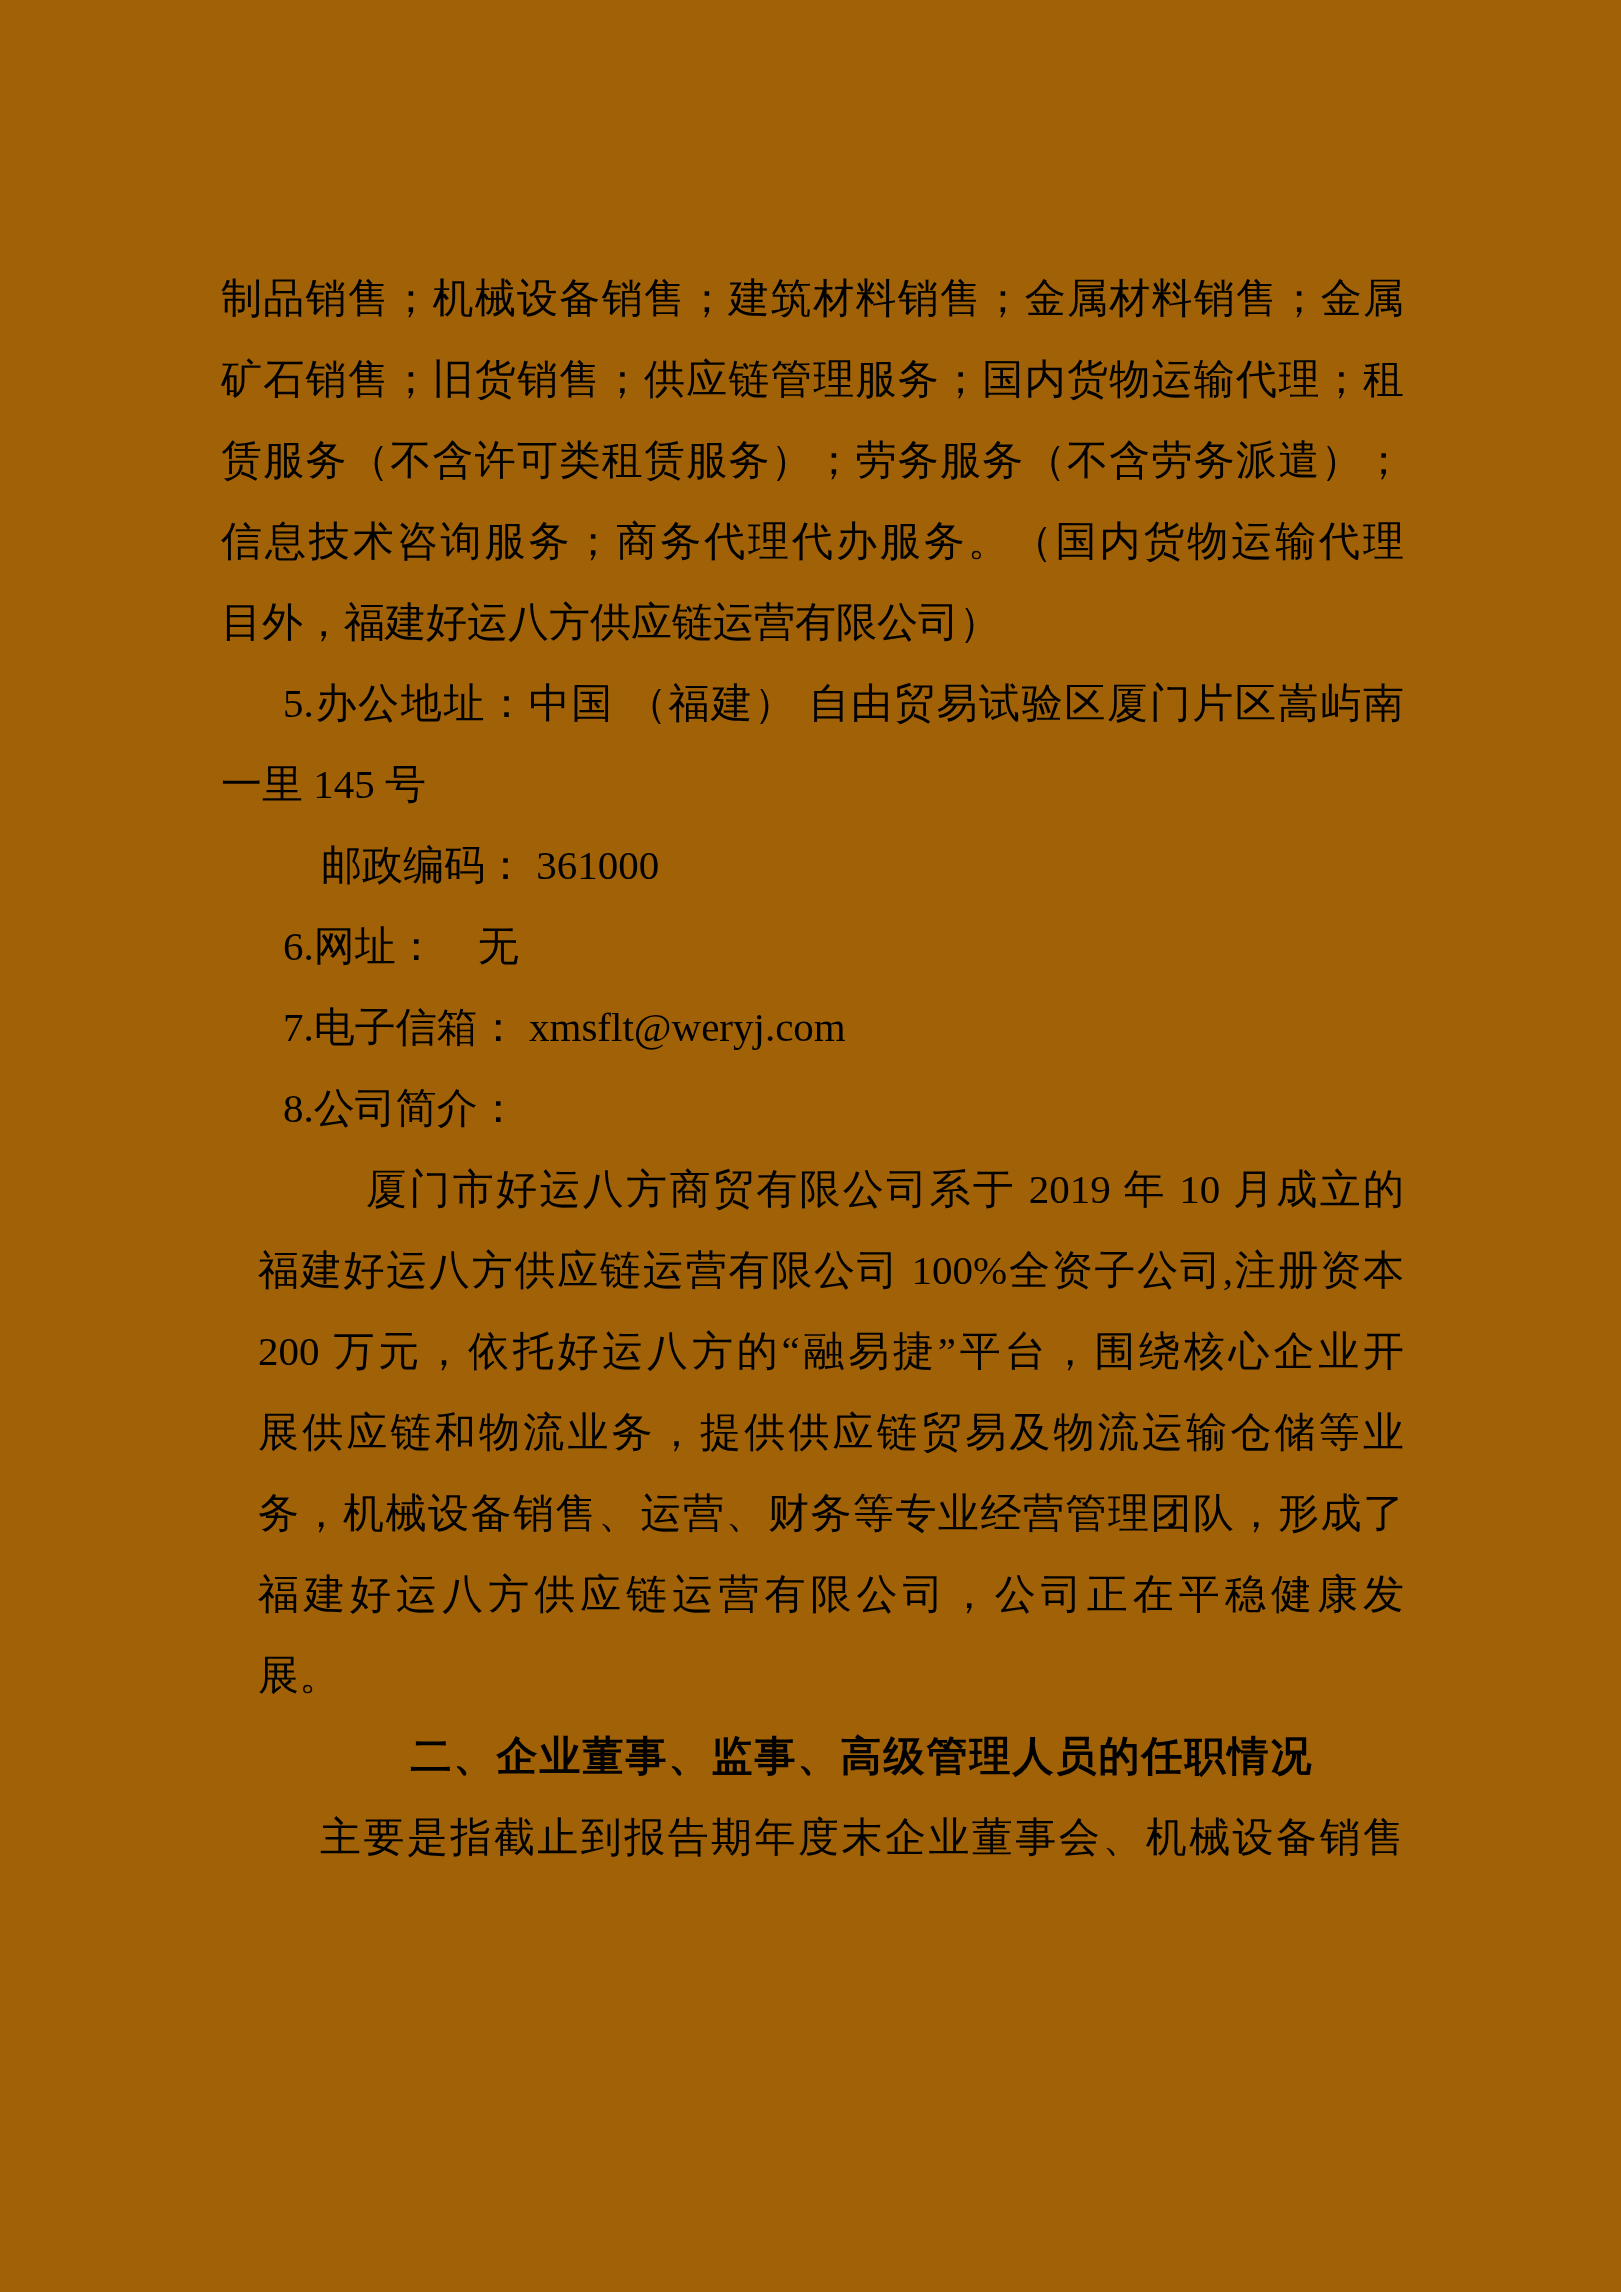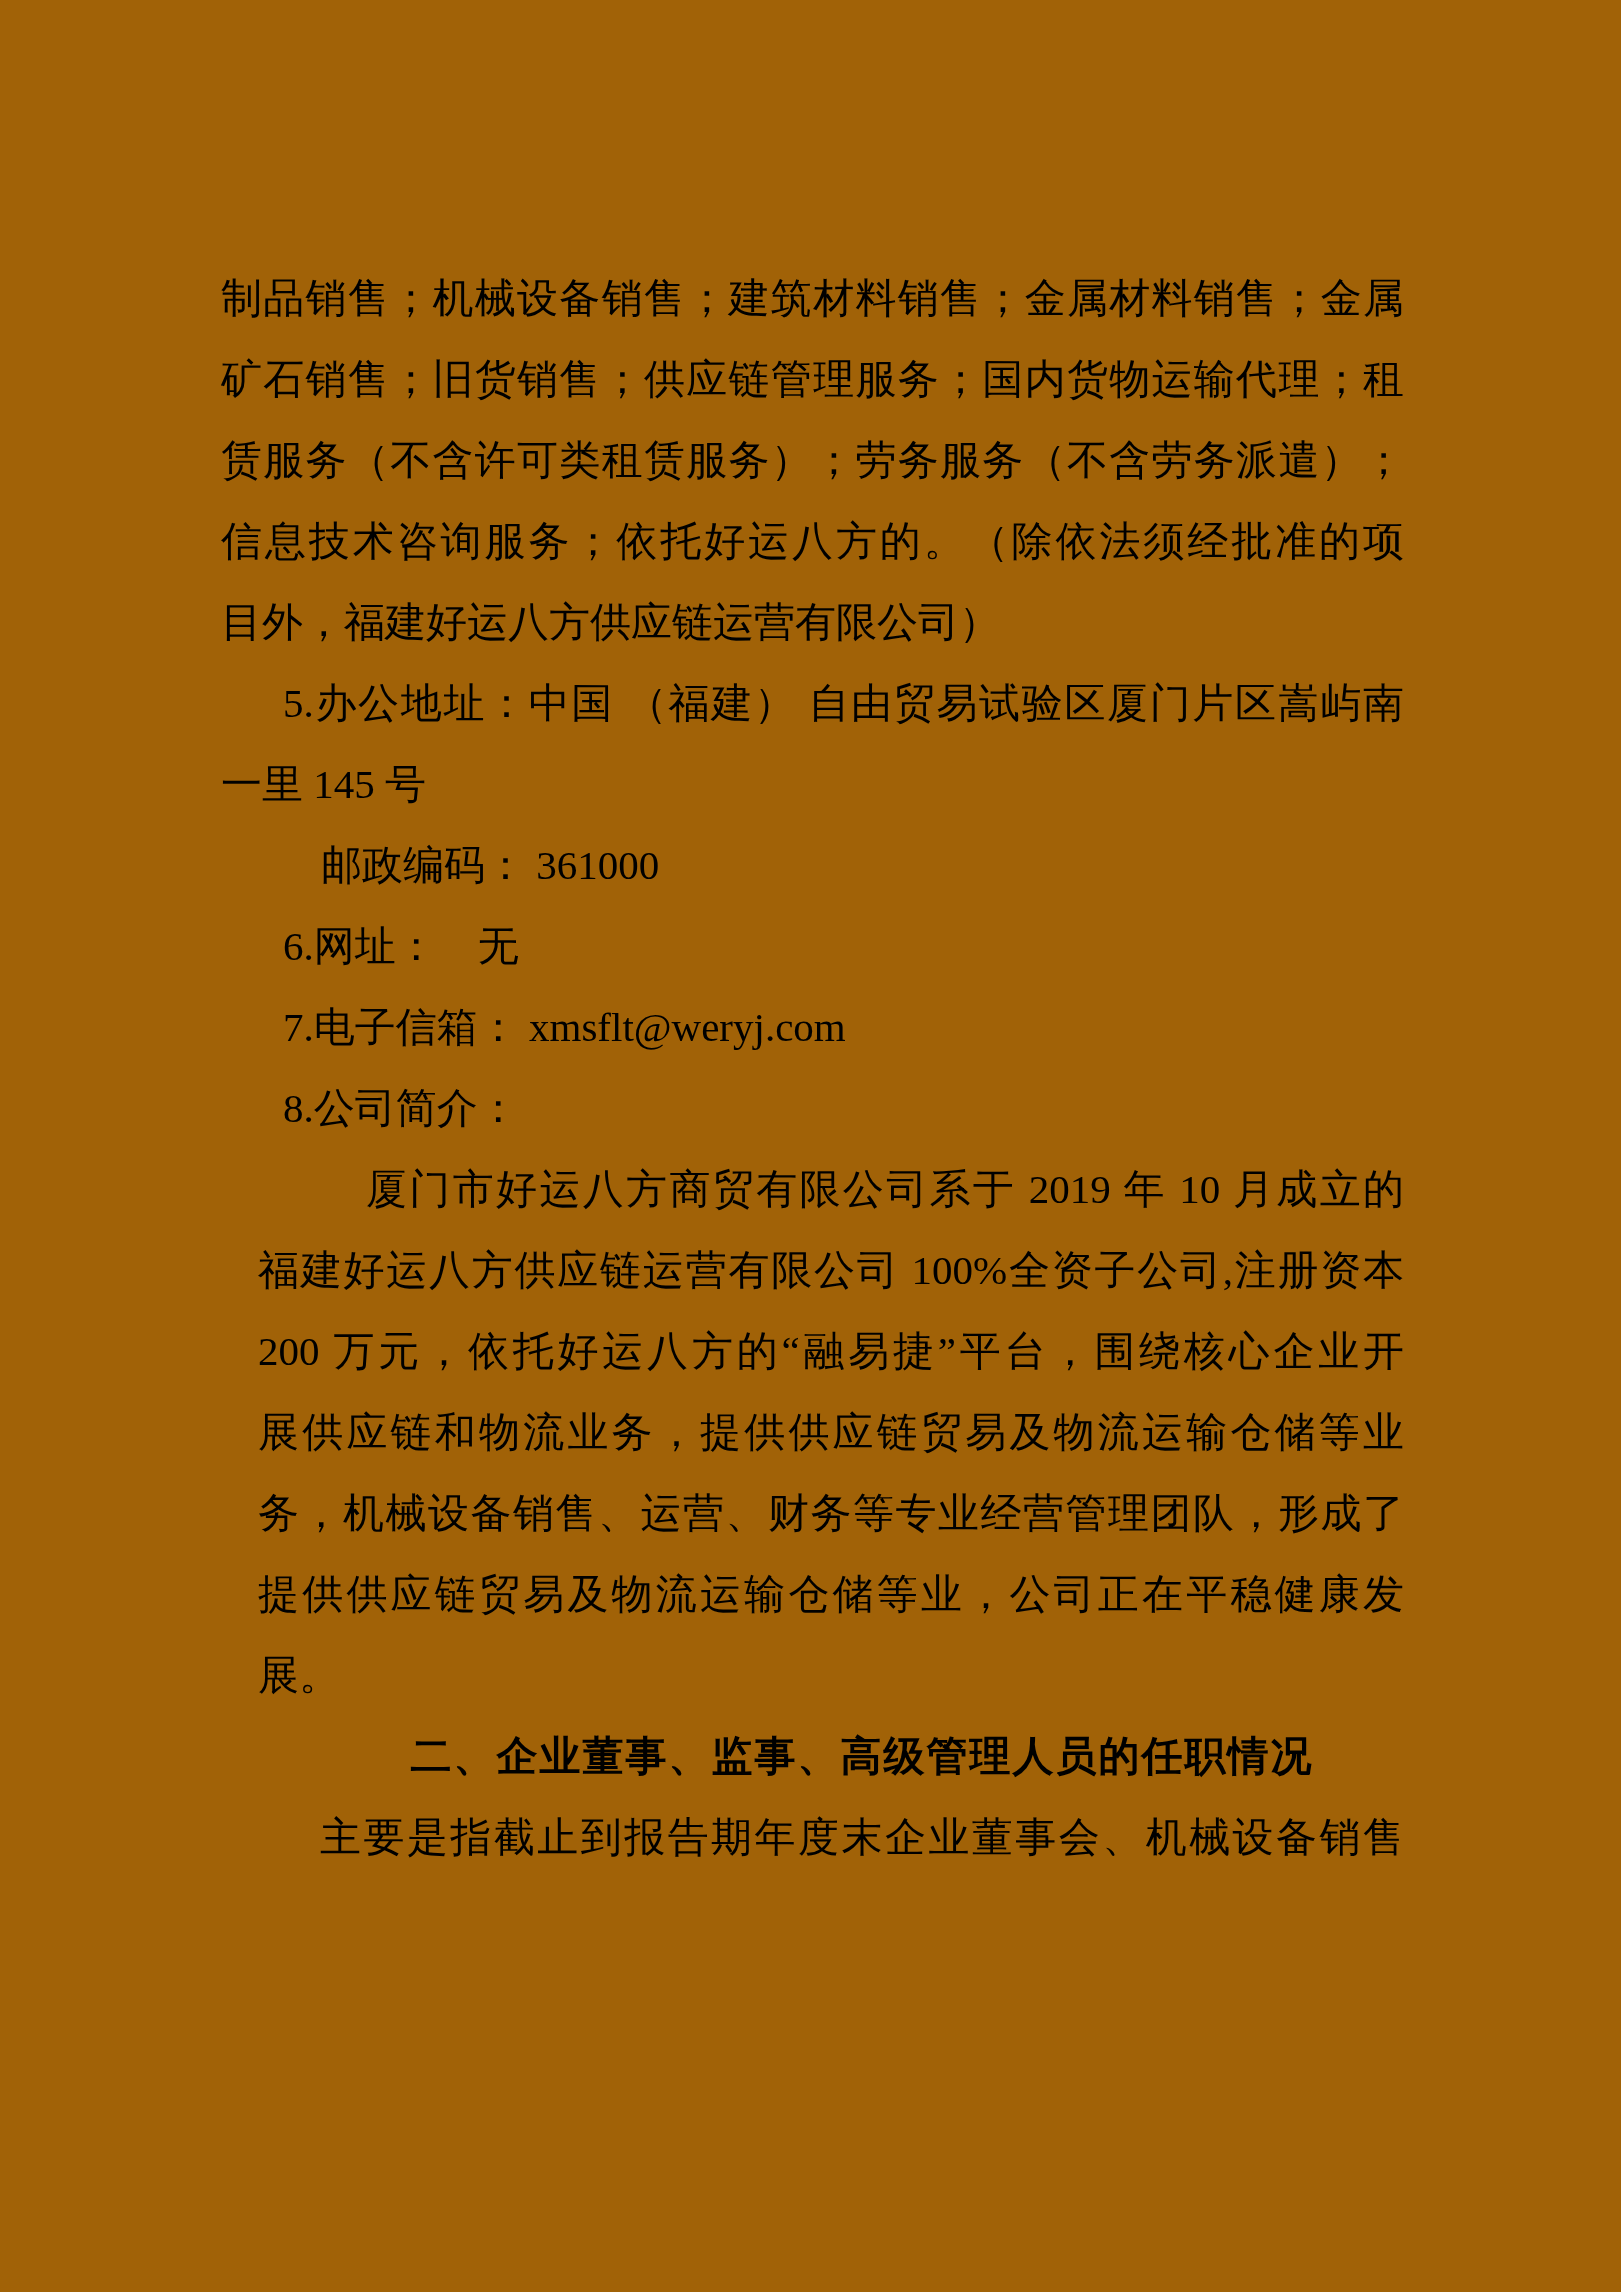--- a/index.html
+++ b/index.html
@@ -42,32 +42,32 @@
   }
 </style>
 </head>
 <body>
 
 <div class="page">
   <div class="doc-body" id="doc-body">
       <div class="line justify" style="padding-left: 0px;">制品销售；机械设备销售；建筑材料销售；金属材料销售；金属</div>
       <div class="line justify" style="padding-left: 0px;">矿石销售；旧货销售；供应链管理服务；国内货物运输代理；租</div>
       <div class="line justify" style="padding-left: 0px;">赁服务（不含许可类租赁服务）；劳务服务（不含劳务派遣）；</div>
-      <div class="line justify" style="padding-left: 0px;">信息技术咨询服务；依托好运八方的。（除依法须经批准的项</div>
+      <div class="line justify" style="padding-left: 0px;">信息技术咨询服务；商务代理代办服务。（国内货物运输代理</div>
       <div class="line" style="padding-left: 0px;">目外，福建好运八方供应链运营有限公司）</div>
       <div class="line justify" style="padding-left: 62px;">5.办公地址：中国 （福建） 自由贸易试验区厦门片区嵩屿南</div>
       <div class="line" style="padding-left: 0px;">一里 145 号</div>
       <div class="line" style="padding-left: 100px;">邮政编码： 361000</div>
       <div class="line" style="padding-left: 62px;">6.网址：　无</div>
       <div class="line" style="padding-left: 62px;">7.电子信箱： xmsflt@weryj.com</div>
       <div class="line" style="padding-left: 62px;">8.公司简介：</div>
       <div class="line justify" style="padding-left: 145px;">厦门市好运八方商贸有限公司系于 2019 年 10 月成立的</div>
       <div class="line justify" style="padding-left: 37px;">福建好运八方供应链运营有限公司 100%全资子公司,注册资本</div>
       <div class="line justify" style="padding-left: 37px;">200 万元，依托好运八方的“融易捷”平台，围绕核心企业开</div>
       <div class="line justify" style="padding-left: 37px;">展供应链和物流业务，提供供应链贸易及物流运输仓储等业</div>
       <div class="line justify" style="padding-left: 37px;">务，机械设备销售、运营、财务等专业经营管理团队，形成了</div>
-      <div class="line justify" style="padding-left: 37px;">提供供应链贸易及物流运输仓储等业，公司正在平稳健康发</div>
+      <div class="line justify" style="padding-left: 37px;">福建好运八方供应链运营有限公司，公司正在平稳健康发</div>
       <div class="line" style="padding-left: 37px;">展。</div>
       <div class="line heading" style="padding-left: 99px; text-align: center;">二、企业董事、监事、高级管理人员的任职情况</div>
       <div class="line justify" style="padding-left: 99px;">主要是指截止到报告期年度末企业董事会、机械设备销售</div>
     </div>
 </div>
 
 
 </body></html>

